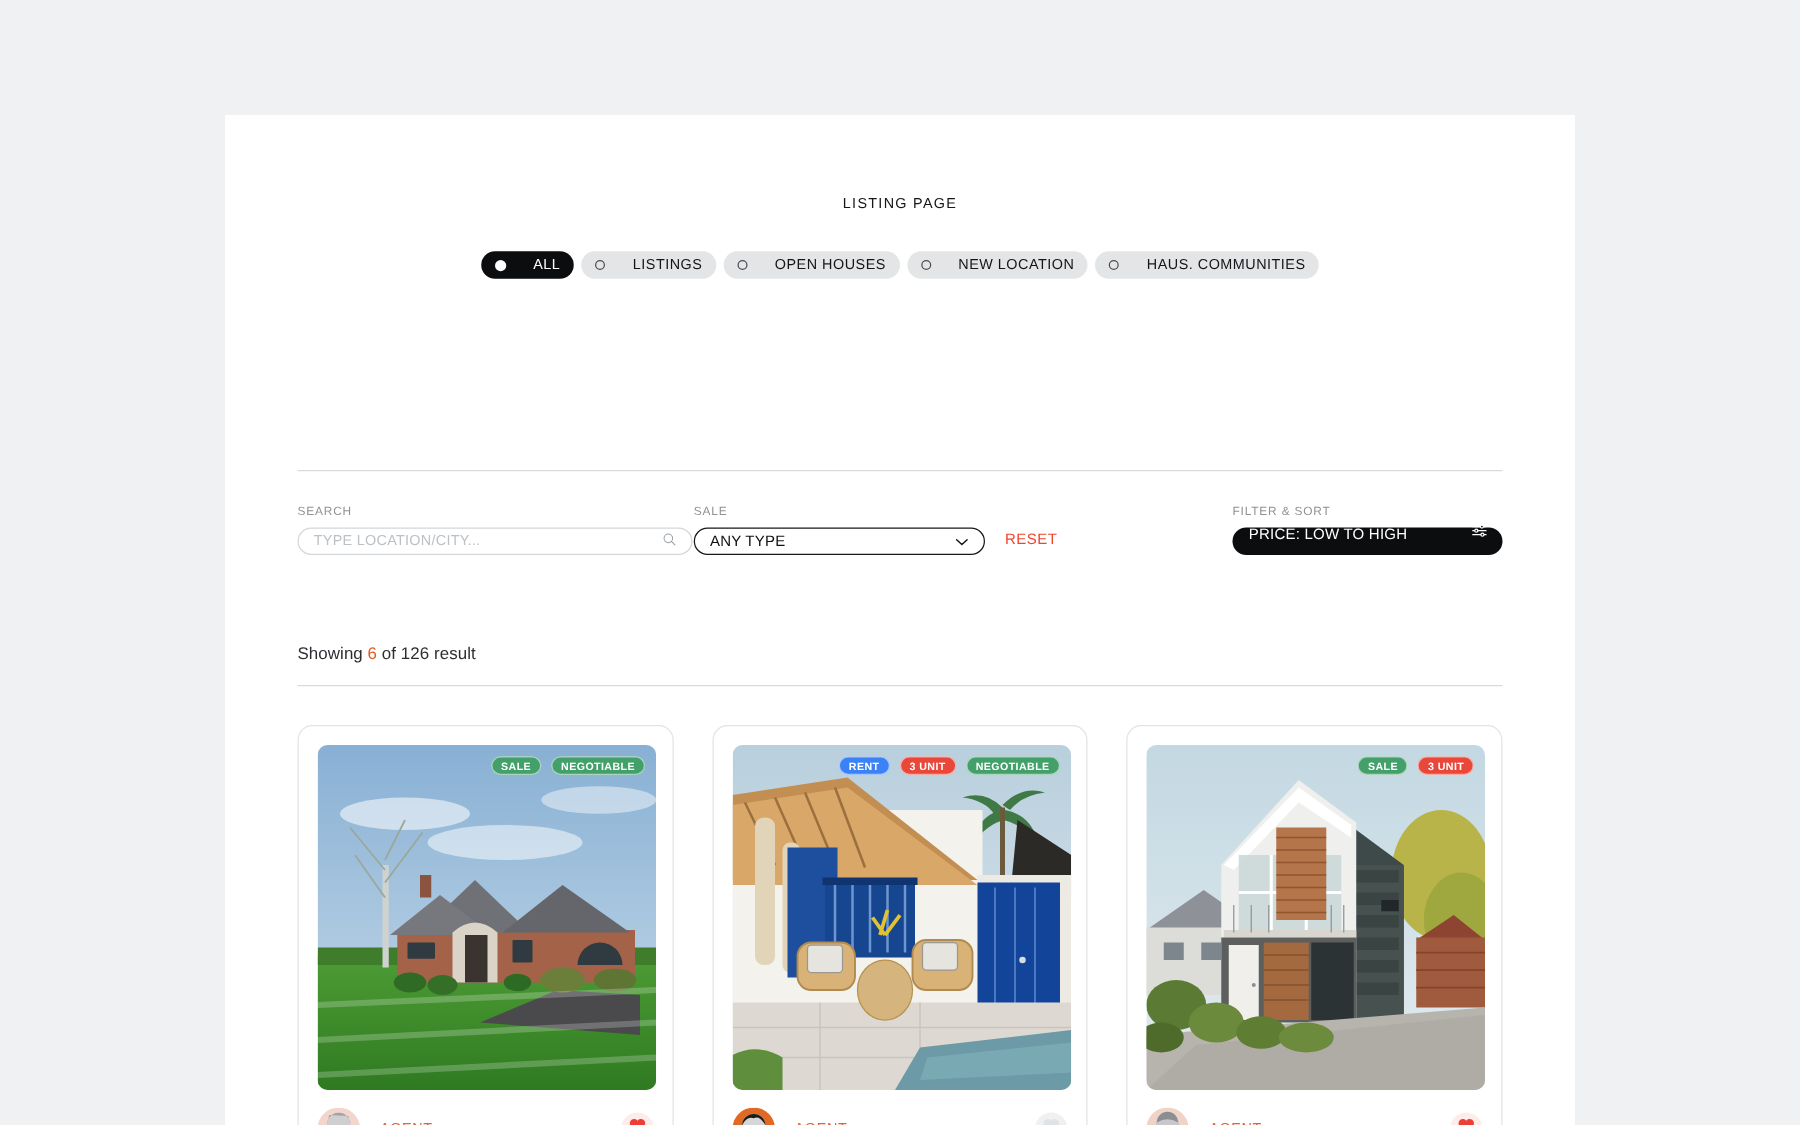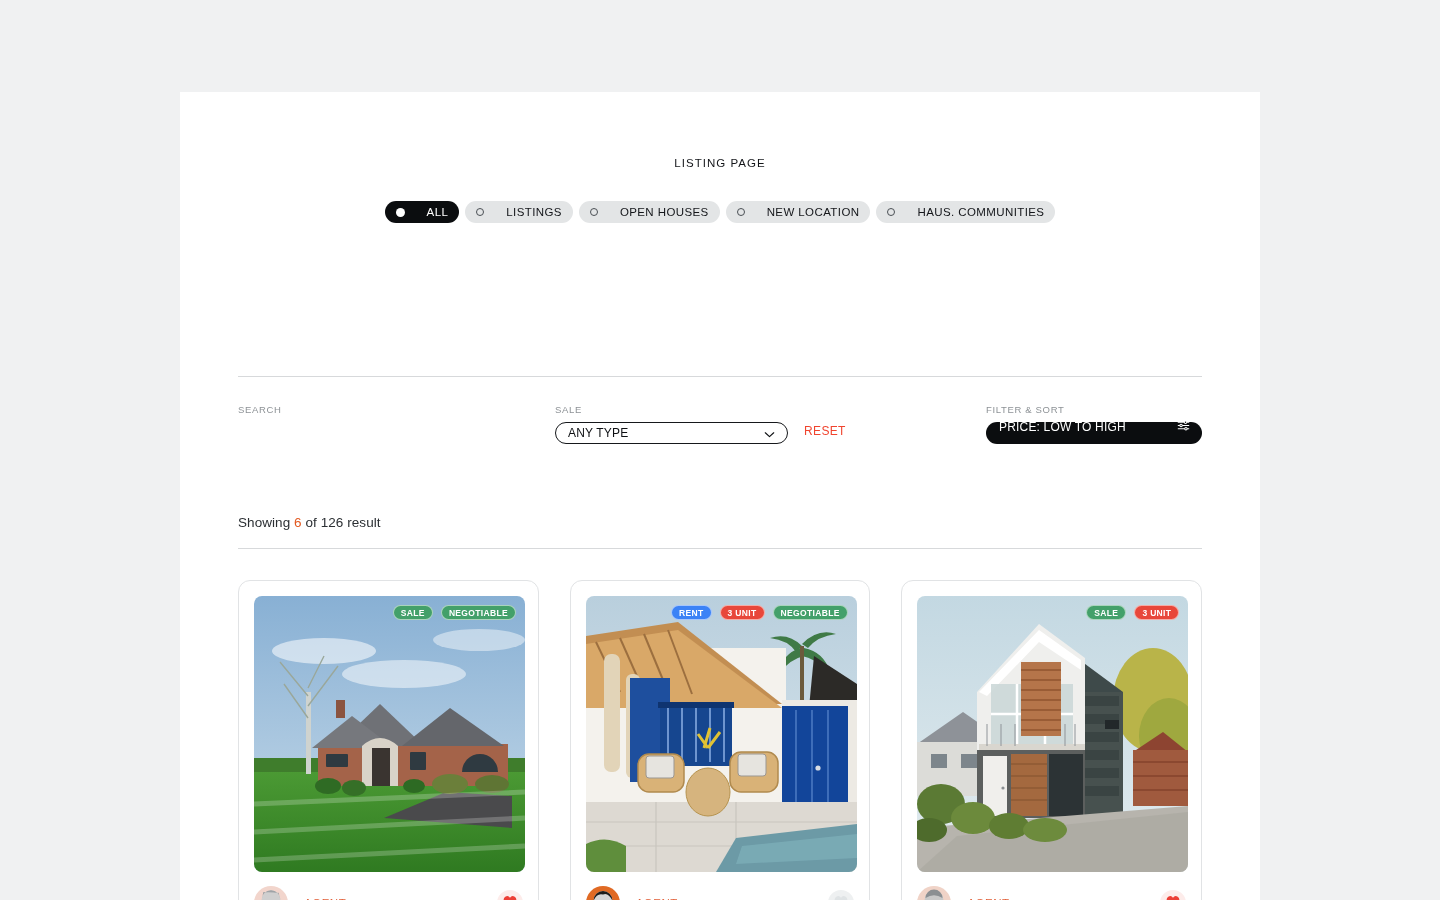--- a/index.html
+++ b/index.html
@@ -303,20 +303,29 @@
       <span>HAUS. COMMUNITIES</span>
     </div>
   </div>
 
   <div class="rule top"></div>
 
   <div class="filter-bar">
 
     <div class="search-group">
       <div class="field-label">SEARCH</div>
+      <div class="search-box">
+        <input type="text" placeholder="TYPE LOCATION/CITY..." style="">
+        <span class="search-ico">
+          <svg width="11" height="11" viewBox="0 0 16 16" fill="none">
+            <circle cx="6.8" cy="6.8" r="5" stroke="#9aa0a5" stroke-width="1.2"></circle>
+            <line x1="10.4" y1="10.4" x2="14.6" y2="14.6" stroke="#9aa0a5" stroke-width="1.2" stroke-linecap="round"></line>
+          </svg>
+        </span>
+      </div>
     </div>
 
     <div class="type-group">
       <div class="field-label">SALE</div>
       <div class="select-box">
         <span class="val">ANY TYPE</span>
         <span>
           <svg width="11" height="7" viewBox="0 0 12 8" fill="none">
             <path d="M1.2 2 L6 6.4 L10.8 2" stroke="#0e1013" stroke-width="1.3" stroke-linecap="round" stroke-linejoin="round"></path>
           </svg>

